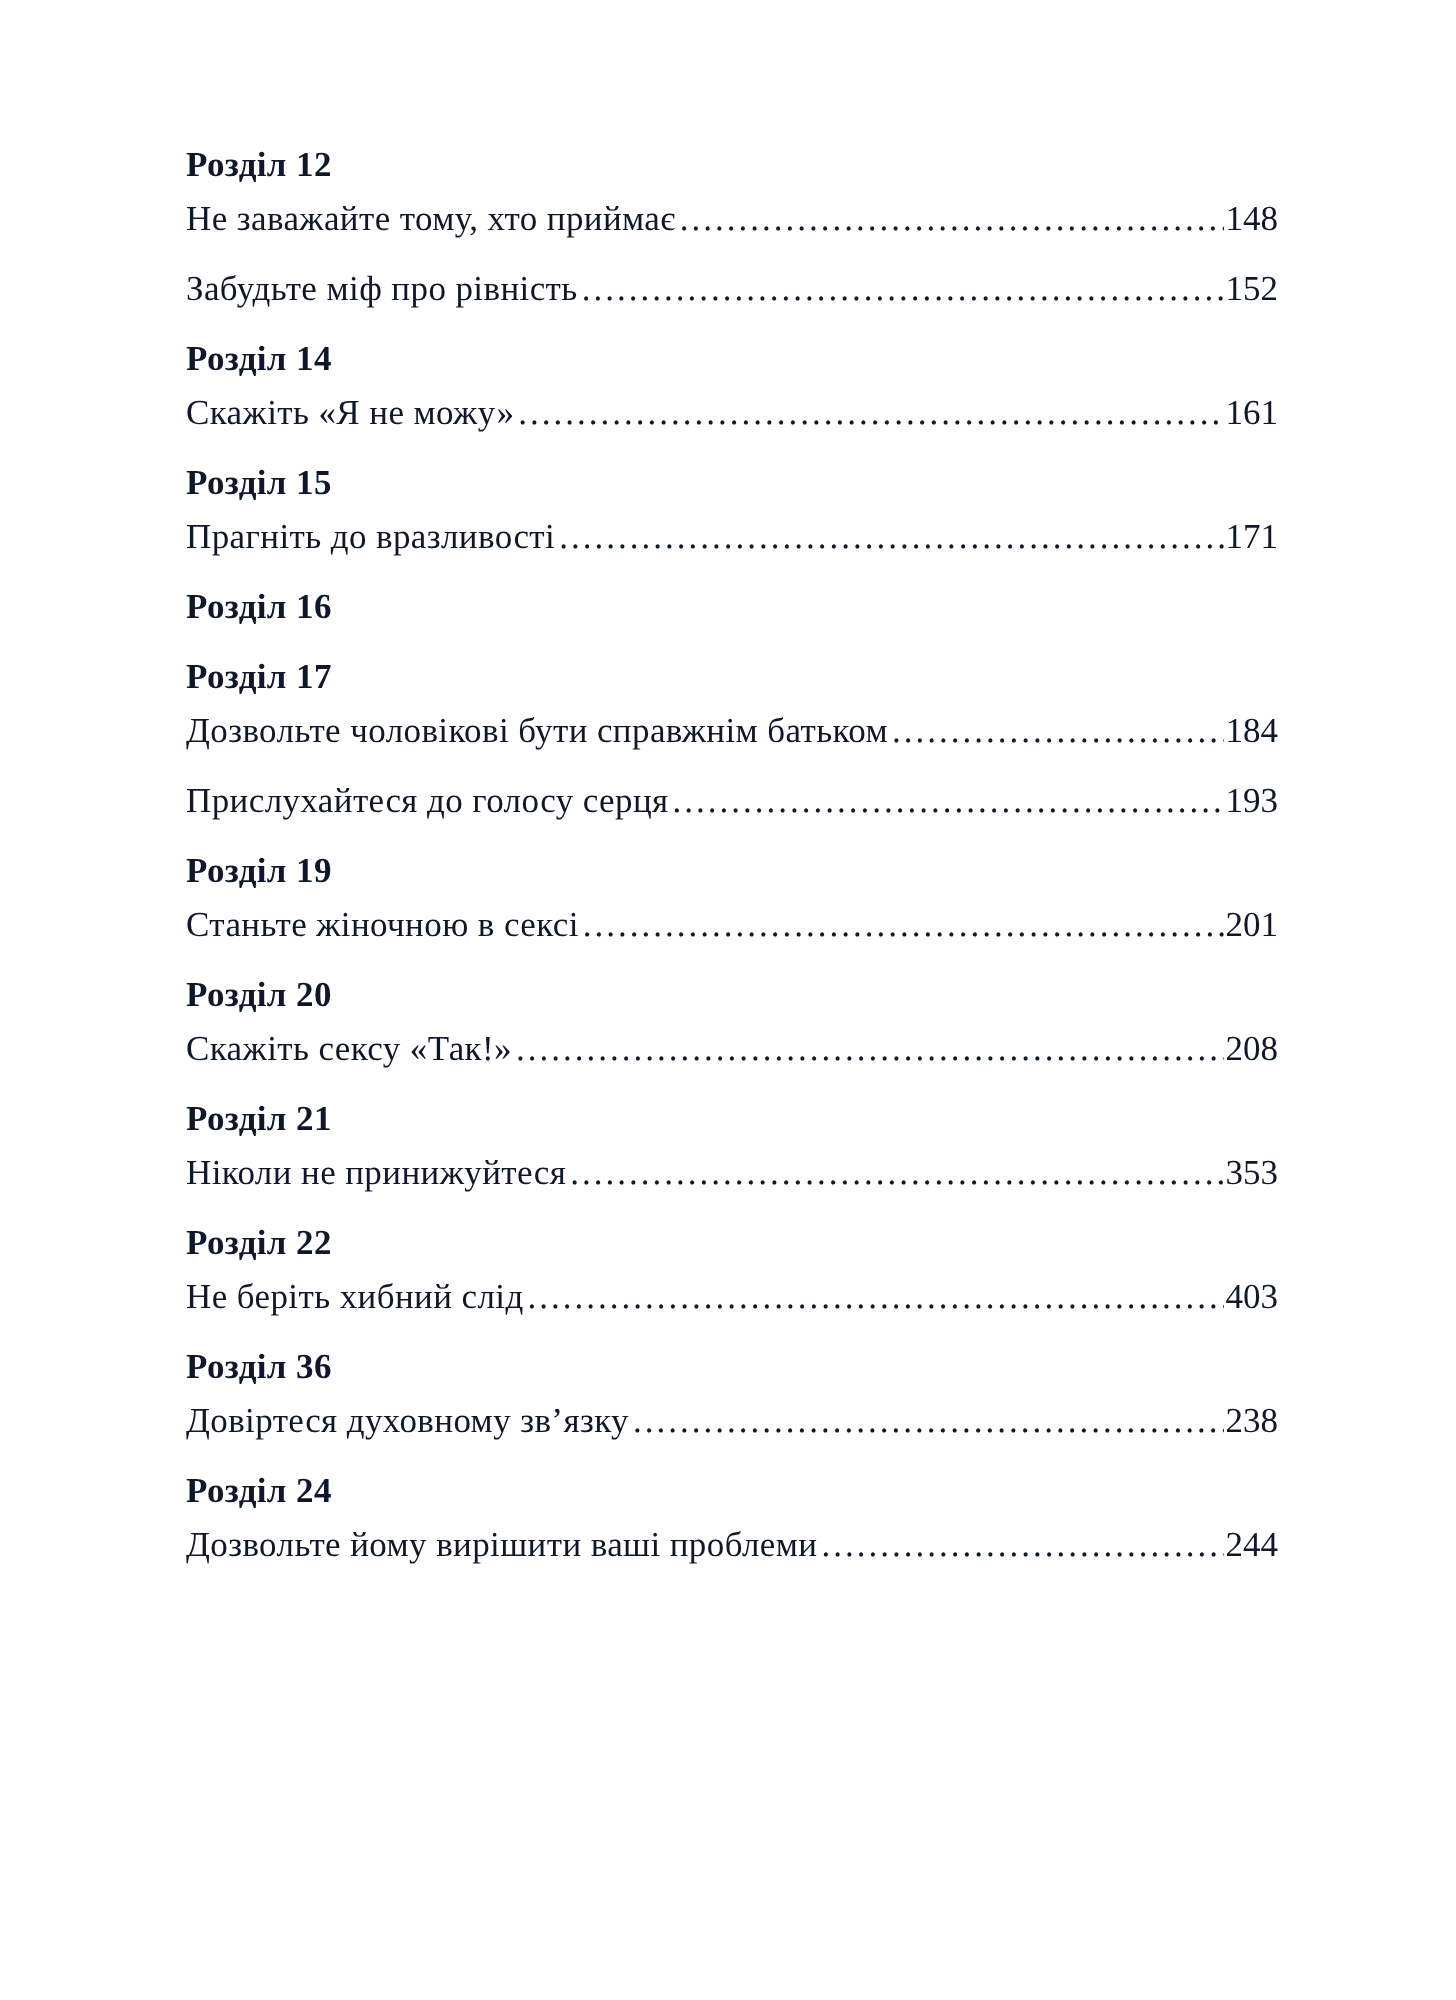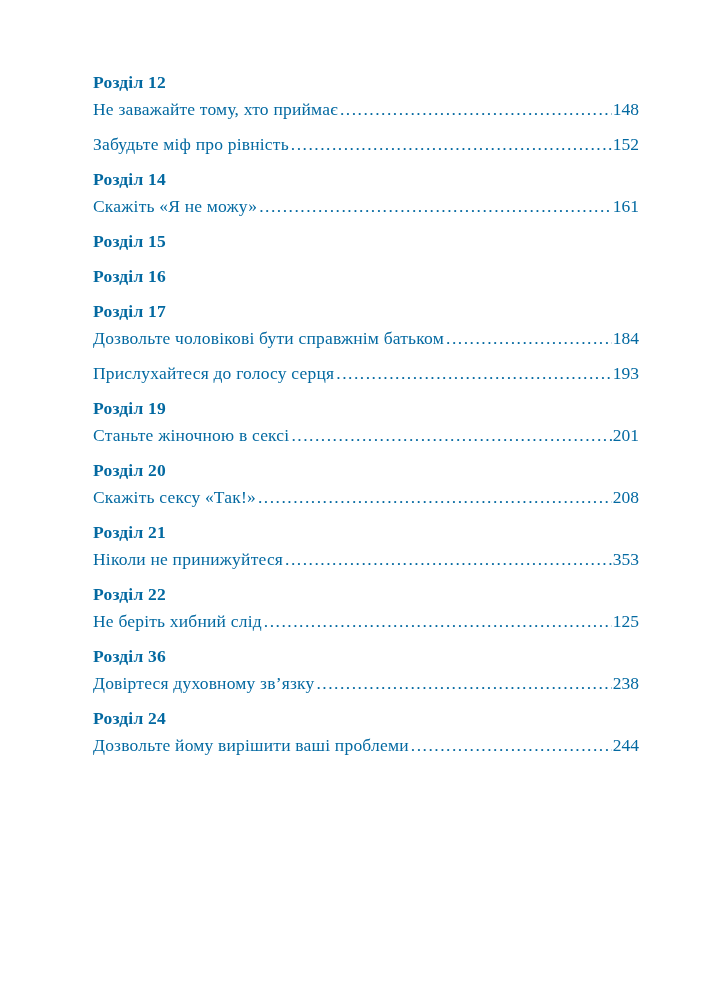--- a/index.html
+++ b/index.html
@@ -7,21 +7,21 @@
     padding: 0;
     background: #ffffff;
   }
   .page {
     position: relative;
     width: 728px;
     height: 1000px;
     background: #ffffff;
     overflow: hidden;
     font-family: "Liberation Serif", "DejaVu Serif", serif;
-    color: #0369a1;
+    color: #0f172a;
     border-radius: 29px;
   }
   .toc {
     position: absolute;
     left: 93px;
     top: 71px;
     width: 546px;
   }
   .toc-entry {
     margin-bottom: 13px;
@@ -87,20 +87,25 @@
     <div class="chapter-heading">Розділ 14</div>
     <div class="entry-line">
       <span class="chapter-title">Скажіть «Я не можу»</span>
       <span class="dot-leader"></span>
       <span class="page-number">161</span>
     </div>
   </div>
 
   <div class="toc-entry">
     <div class="chapter-heading">Розділ 15</div>
+    <div class="entry-line">
+      <span class="chapter-title">Прагніть до вразливості</span>
+      <span class="dot-leader"></span>
+      <span class="page-number">171</span>
+    </div>
   </div>
 
   <div class="toc-entry">
     <div class="chapter-heading">Розділ 16</div>
   </div>
 
   <div class="toc-entry">
     <div class="chapter-heading">Розділ 17</div>
     <div class="entry-line">
       <span class="chapter-title">Дозвольте чоловікові бути справжнім батьком</span>
@@ -142,21 +147,21 @@
       <span class="dot-leader"></span>
       <span class="page-number">353</span>
     </div>
   </div>
 
   <div class="toc-entry">
     <div class="chapter-heading">Розділ 22</div>
     <div class="entry-line">
       <span class="chapter-title">Не беріть хибний слід</span>
       <span class="dot-leader"></span>
-      <span class="page-number">125</span>
+      <span class="page-number">403</span>
     </div>
   </div>
 
   <div class="toc-entry">
     <div class="chapter-heading">Розділ 36</div>
     <div class="entry-line">
       <span class="chapter-title">Довіртеся духовному зв’язку</span>
       <span class="dot-leader"></span>
       <span class="page-number">238</span>
     </div>

